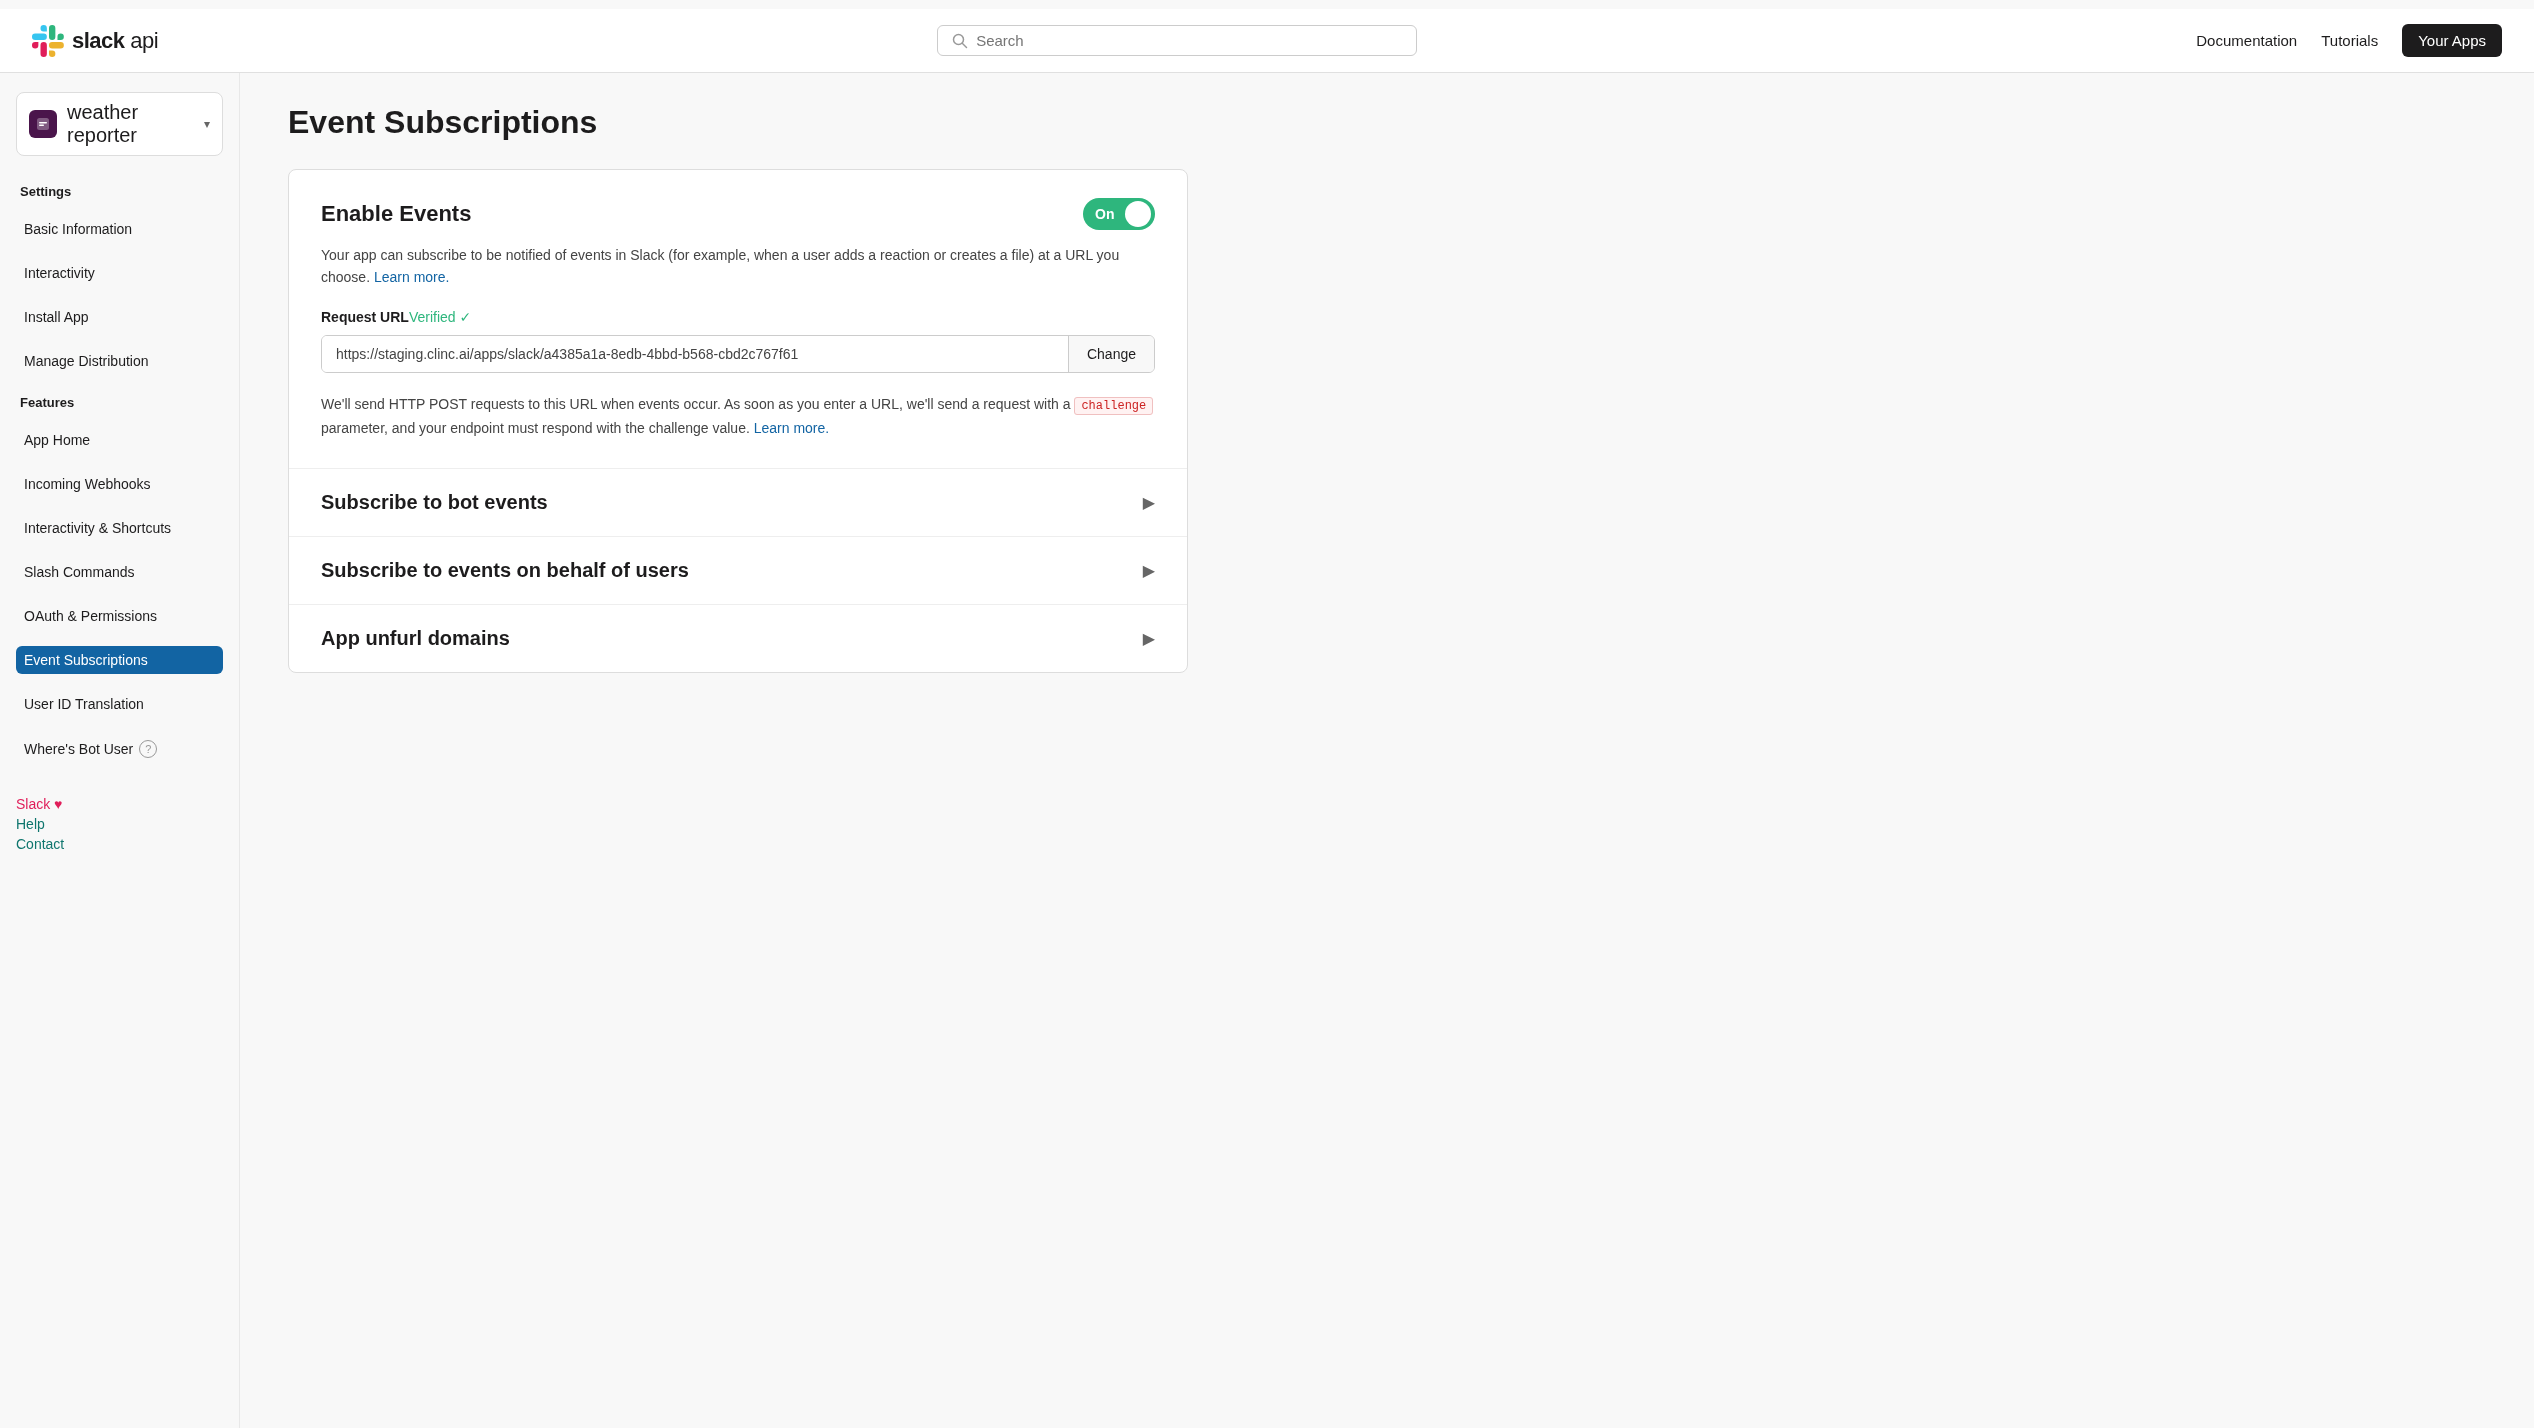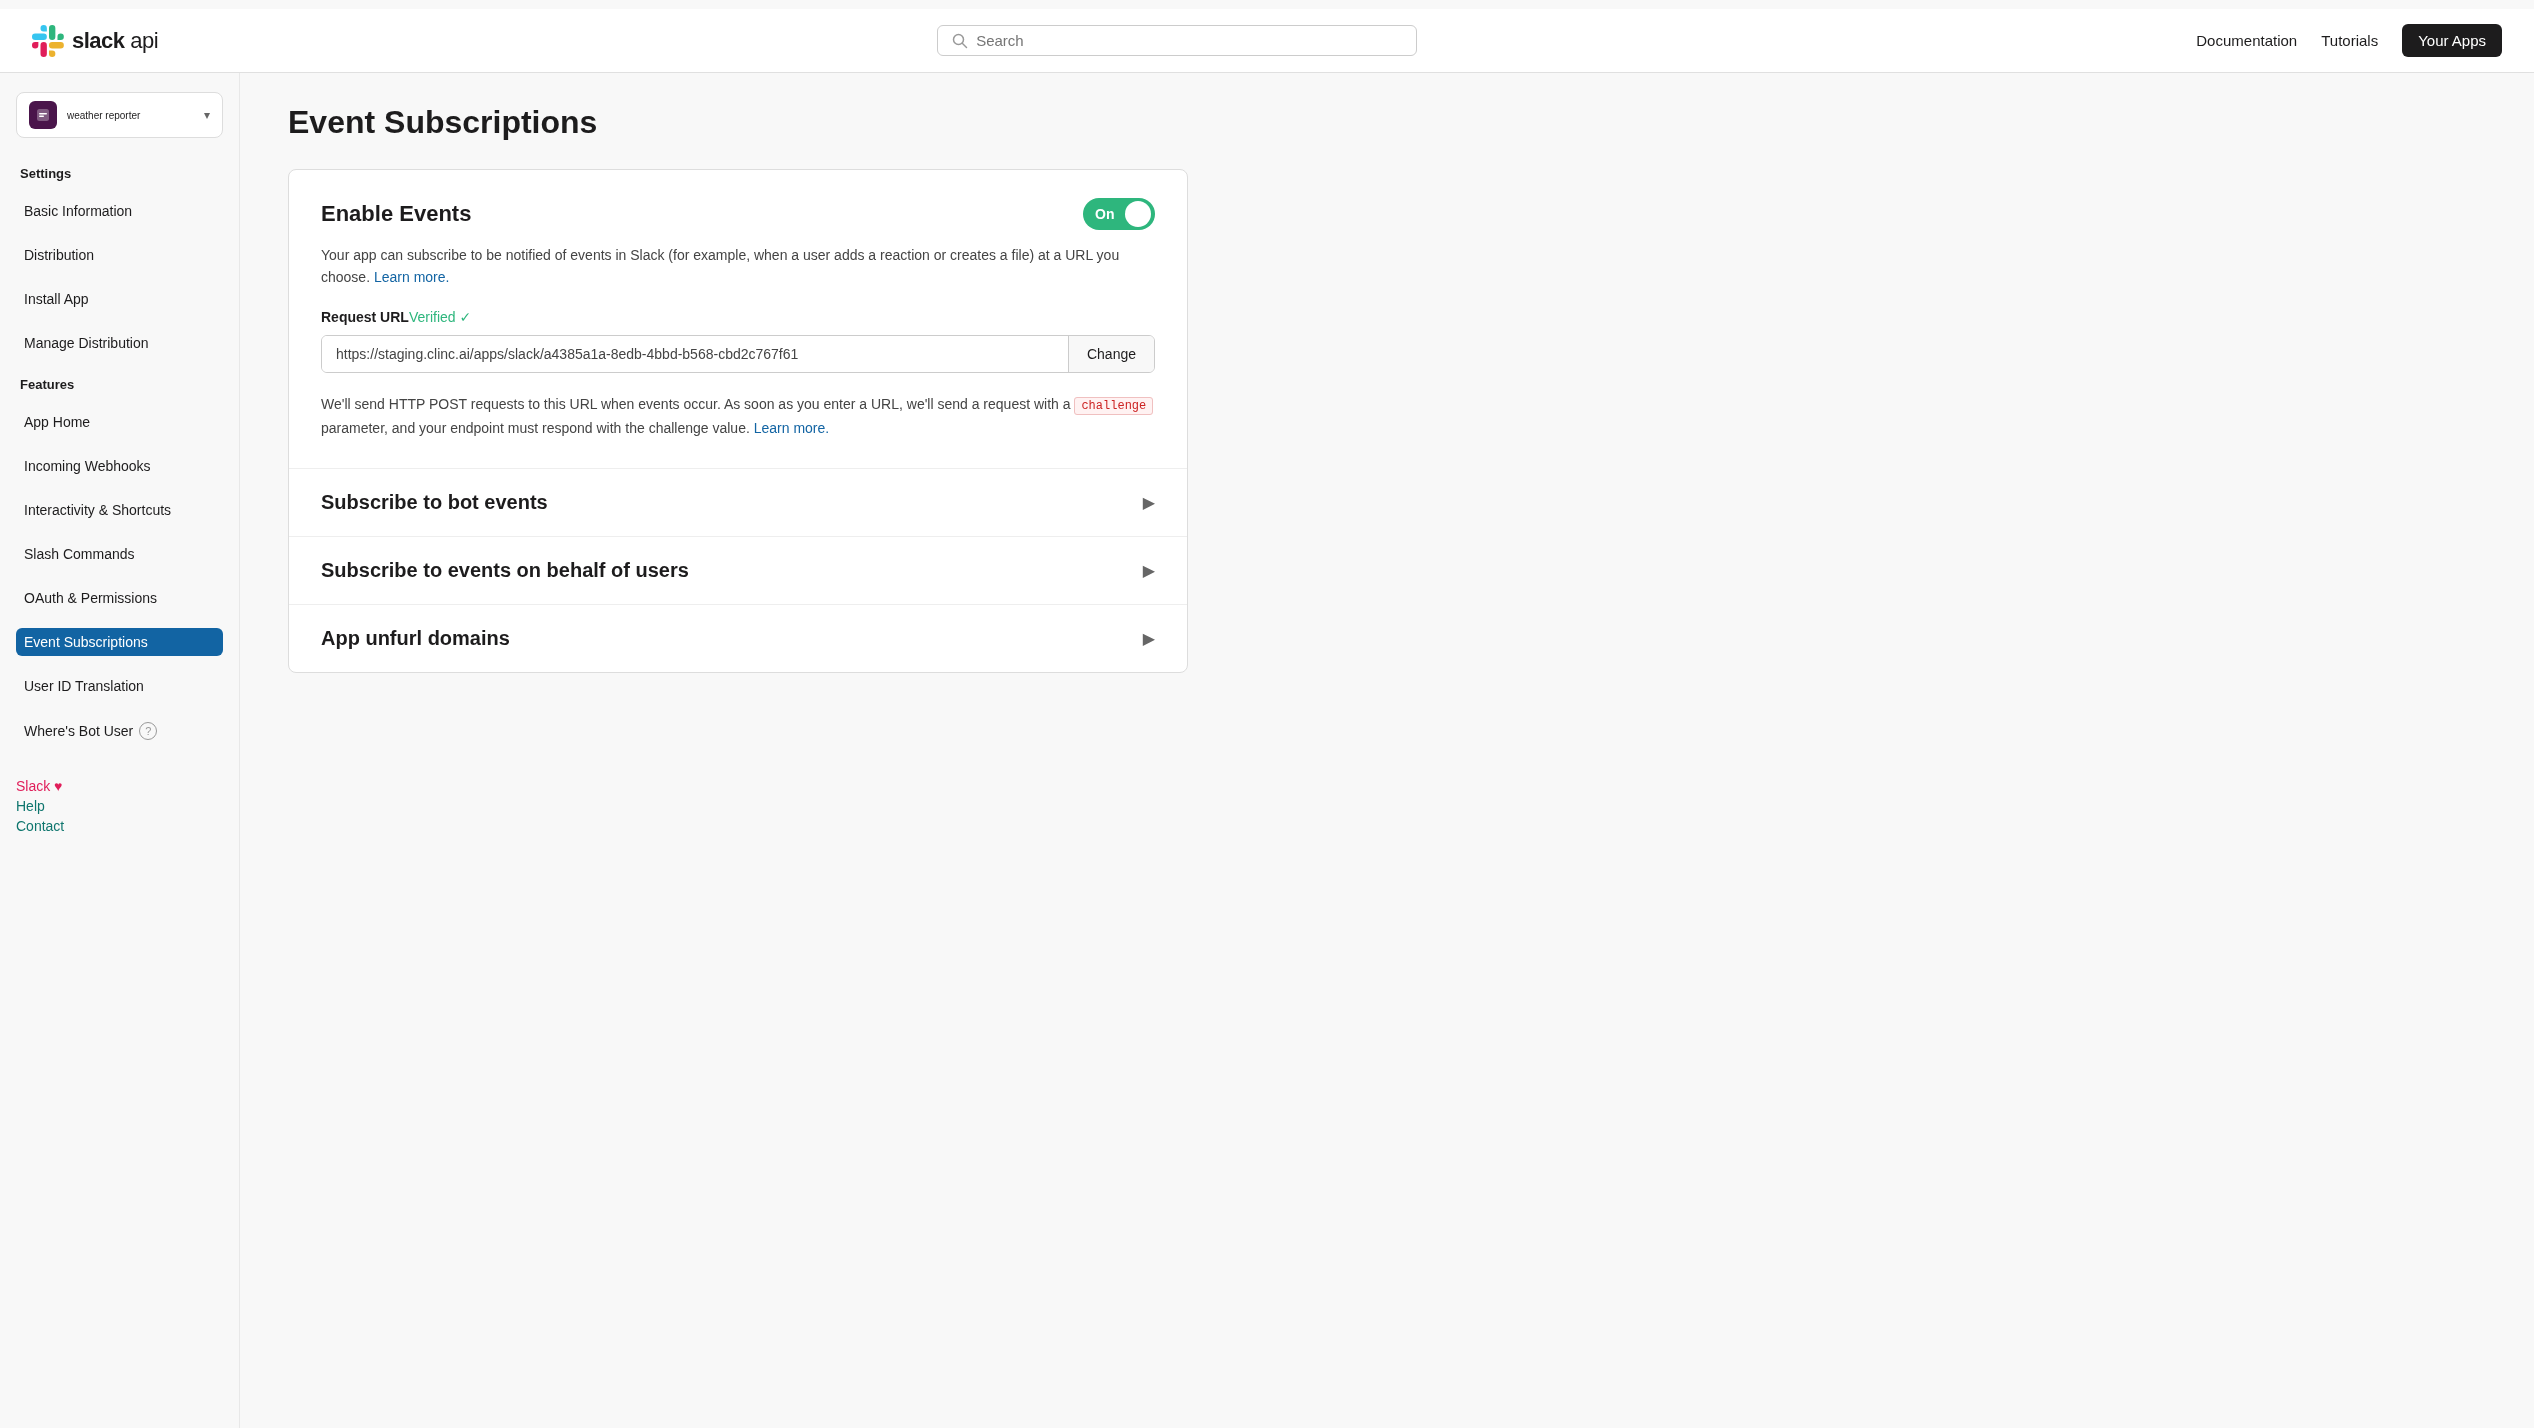--- a/index.html
+++ b/index.html
@@ -116,21 +116,21 @@
     }
     .app-icon {
       width: 28px;
       height: 28px;
       border-radius: 6px;
       display: flex;
       align-items: center;
       justify-content: center;
     }
     .app-name {
-      font-size: 10px;
+      font-size: 20px;
       font-weight: 500;
       flex: 1;
     }
     .chevron-down {
       color: #666;
       font-size: 12px;
     }
 
     .sidebar-section-label {
       font-size: 13px;
@@ -386,21 +386,21 @@
           <rect x="10" y="14.5" width="5" height="1.5" rx="0.75" fill="#fff"></rect>
         </svg>
       </div>
       <span class="app-name">weather reporter</span>
       <span class="chevron-down">▾</span>
     </div>
 
     <div class="sidebar-section">
       <div class="sidebar-section-label">Settings</div>
       <a class="sidebar-item" href="#">Basic Information</a>
-      <a class="sidebar-item" href="#">Distribution</a>
+      <a class="sidebar-item" href="#">Interactivity</a>
       <a class="sidebar-item" href="#">Install App</a>
       <a class="sidebar-item" href="#">Manage Distribution</a>
     </div>
 
     <div class="sidebar-section">
       <div class="sidebar-section-label">Features</div>
       <a class="sidebar-item" href="#">App Home</a>
       <a class="sidebar-item" href="#">Incoming Webhooks</a>
       <a class="sidebar-item" href="#">Interactivity &amp; Shortcuts</a>
       <a class="sidebar-item" href="#">Slash Commands</a>

